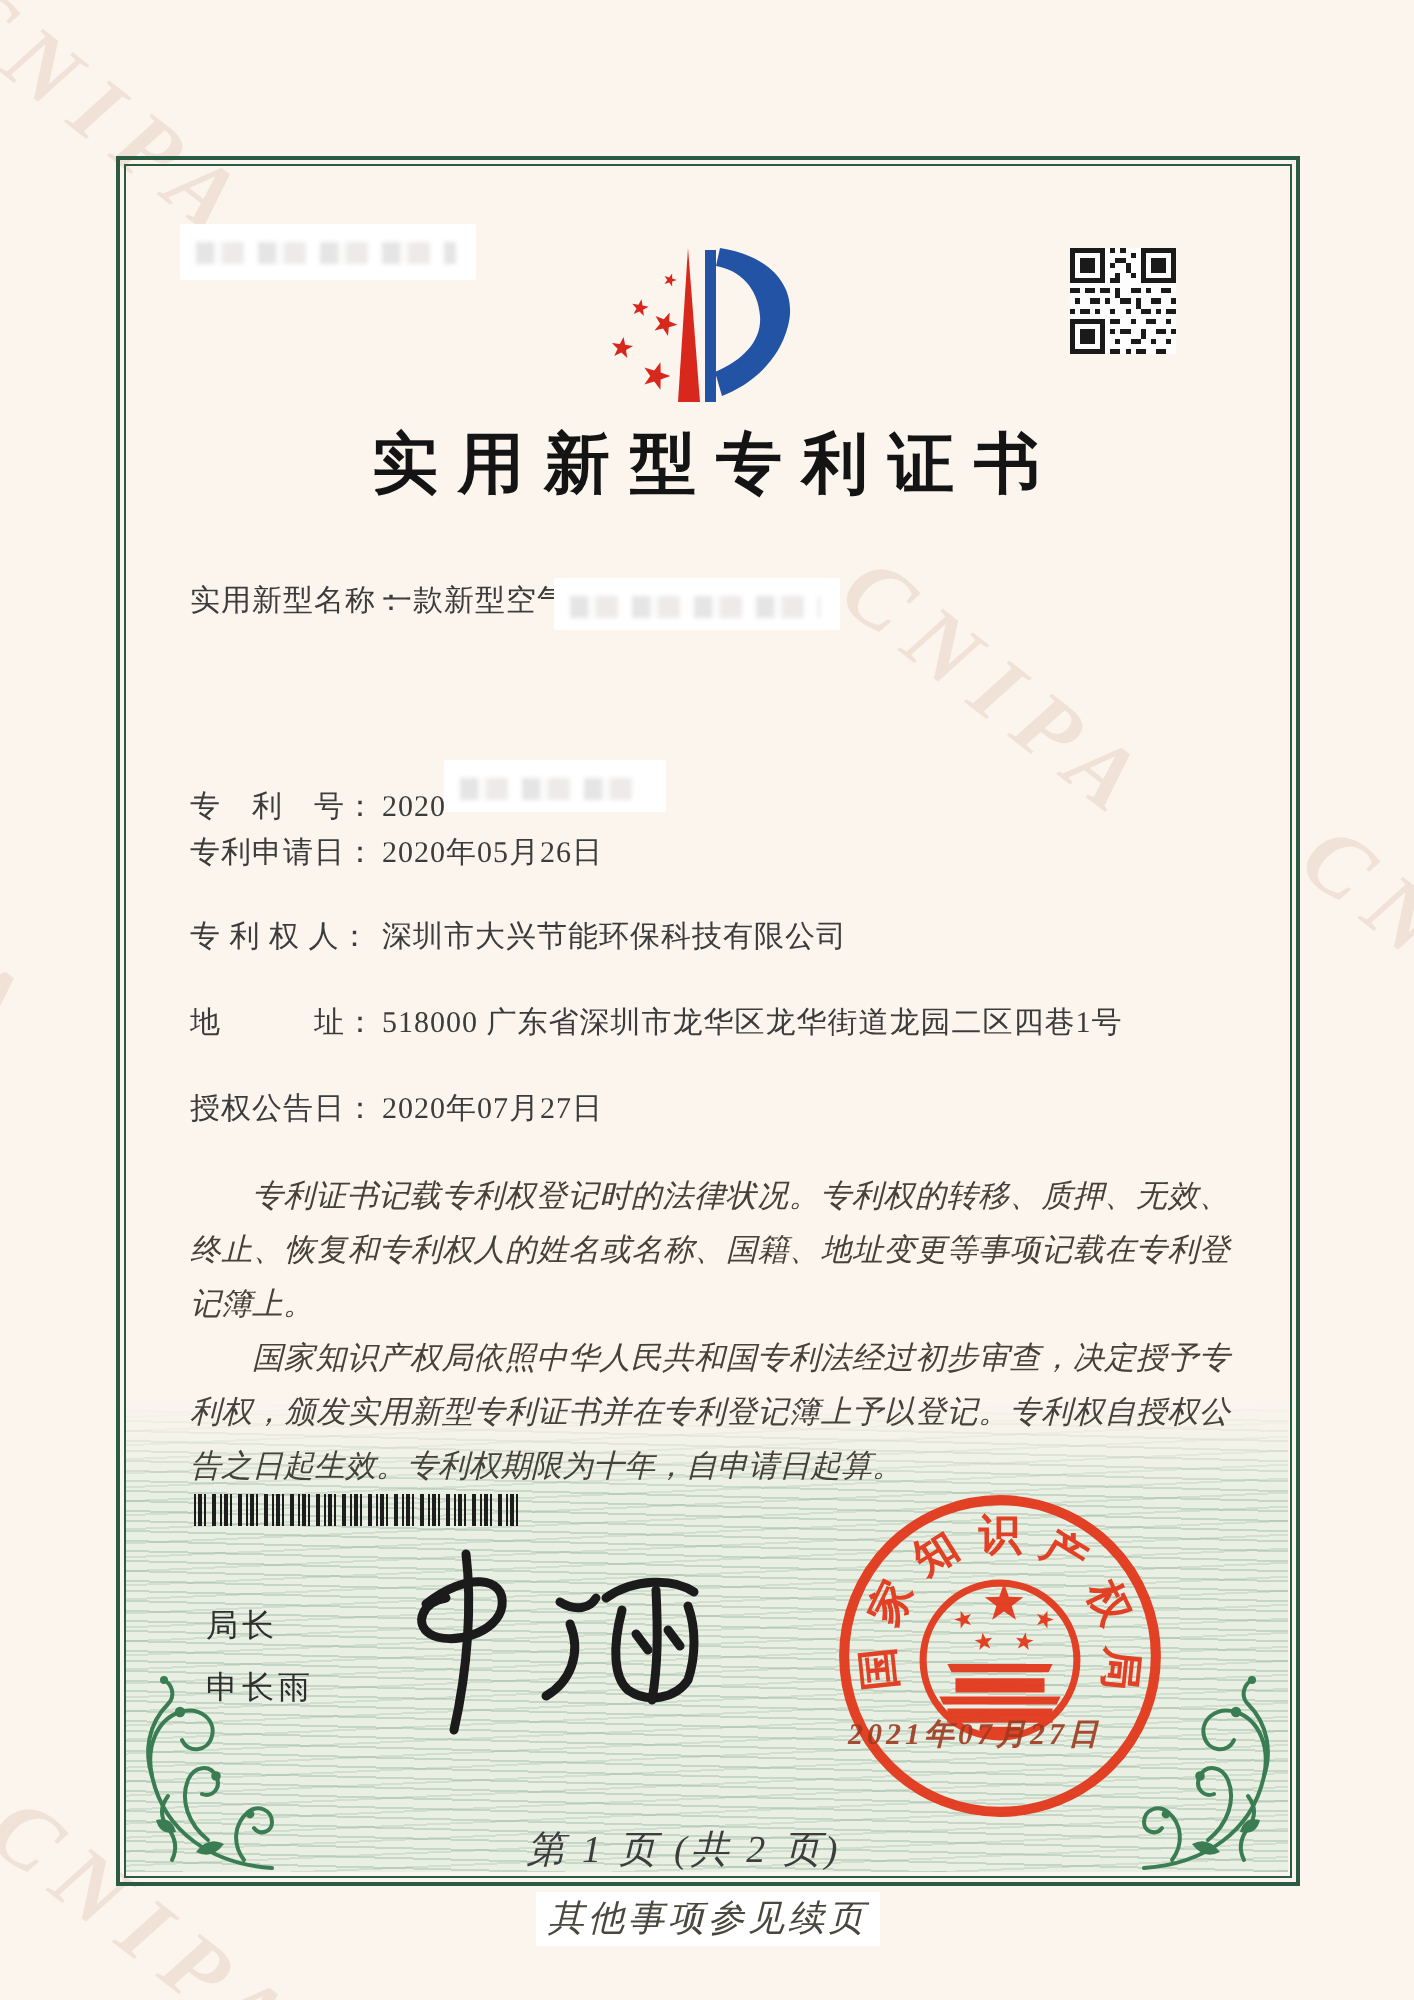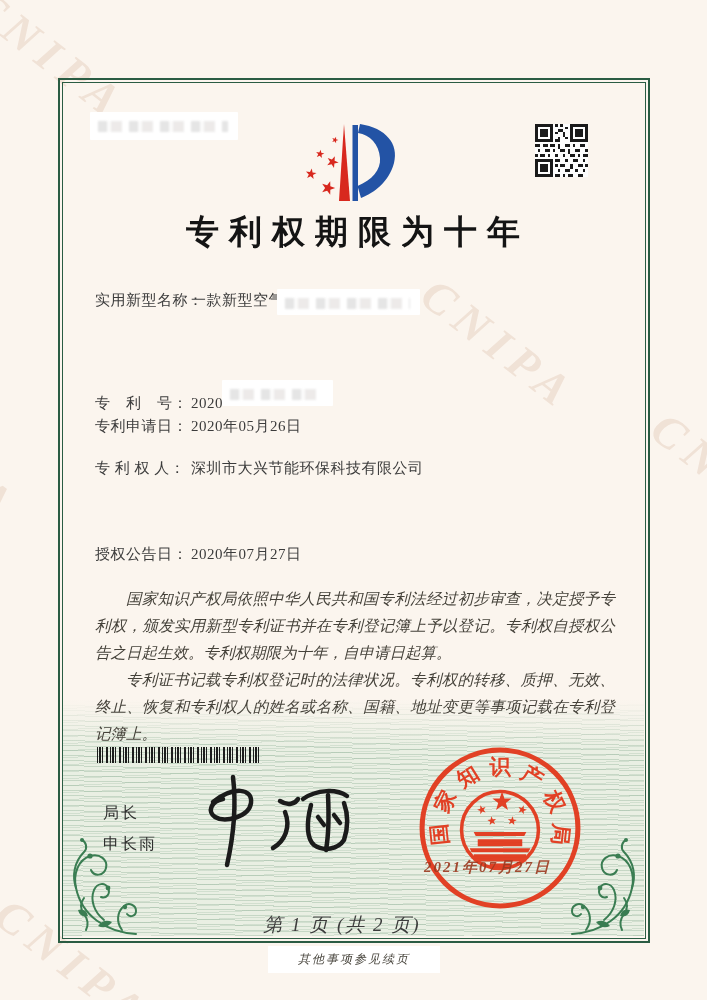--- a/index.html
+++ b/index.html
@@ -83,21 +83,21 @@
     position:absolute;left:424px;top:858px;z-index:5;white-space:nowrap;
     font-size:15px;font-weight:bold;letter-spacing:2px;color:#9c3a20;opacity:.9;font-style:italic;
   }
   .page-indicator{
     position:absolute;left:62px;top:912px;width:560px;z-index:4;text-align:center;
     font-style:italic;font-size:19px;color:#3d3d3d;letter-spacing:2px;
   }
   .cont-note{
     position:absolute;left:268px;top:946px;width:172px;height:27px;z-index:4;
     background:#ffffff;text-align:center;line-height:27px;
-    font-style:italic;font-size:12px;color:#4a473f;letter-spacing:2px;
+    font-style:italic;font-size:18px;color:#4a473f;letter-spacing:2px;
   }
   .ornament{position:absolute;z-index:4;}
   .ornament.right{transform:scaleX(-1);}
 </style>
 </head>
 <body>
 
 <div class="page">
 
   <div class="wm" style="left:-42px;top:28px;">CNIPA</div>
@@ -135,21 +135,21 @@
   <svg class="qr" viewBox="0 0 21 21" shape-rendering="crispEdges">
     <rect width="21" height="21" fill="#fdfdfd"></rect>
     <g fill="#1a1a1a">
       <path d="M0,0h7v7h-7z M14,0h7v7h-7z M0,14h7v7h-7z"></path>
       <path d="M1,1h5v5h-5z M15,1h5v5h-5z M1,15h5v5h-5z" fill="#fdfdfd"></path>
       <path d="M2,2h3v3h-3z M16,2h3v3h-3z M2,16h3v3h-3z"></path>
       <path d="M8,0h1v1h-1z M10,0h1v1h-1z M12,1h1v1h-1z M9,2h2v1h-2z M8,3h1v1h-1z M11,3h1v2h-1z M9,5h1v1h-1z M12,5h1v1h-1z M8,6h2v1h-2z M0,8h2v1h-2z M3,8h2v1h-2z M6,8h2v1h-2z M9,8h1v2h-1z M12,8h2v1h-2z M15,8h1v1h-1z M18,8h2v1h-2z M1,10h1v1h-1z M4,10h2v1h-2z M7,10h1v1h-1z M10,10h2v1h-2z M13,10h1v2h-1z M16,10h2v1h-2z M20,10h1v1h-1z M0,12h1v1h-1z M2,12h2v1h-2z M5,12h1v1h-1z M8,12h1v1h-1z M11,12h1v1h-1z M14,12h2v1h-2z M17,12h1v1h-1z M19,12h2v1h-2z M8,14h2v1h-2z M12,14h1v1h-1z M15,14h2v1h-2z M19,14h1v1h-1z M8,16h1v1h-1z M10,16h2v1h-2z M14,16h1v2h-1z M17,16h2v1h-2z M20,16h1v1h-1z M9,18h1v1h-1z M12,18h2v1h-2z M16,18h1v1h-1z M19,18h1v1h-1z M8,20h2v1h-2z M11,20h1v1h-1z M13,20h2v1h-2z M17,20h2v1h-2z"></path>
     </g>
   </svg>
 
-  <div class="cert-title">专利权期限为十年</div>
+  <div class="cert-title">实用新型专利证书</div>
 
   <div class="row" style="top:291px;">
     <span class="lbl">实用新型名称：</span><span class="val">一款新型空气能</span>
   </div>
   <div class="redact" style="left:277px;top:289px;width:143px;height:26px;">
       <div class="smudge"></div>
     </div>
 
 
   <div class="row" style="top:378px;margin-top:16px;">
@@ -160,28 +160,31 @@
     </div>
 
   <div class="row" style="top:417px;">
     <span class="lbl">专利申请日：</span><span class="val">2020年05月26日</span>
   </div>
 
   <div class="row" style="top:459px;">
     <span class="lbl">专 利 权 人：</span><span class="val">深圳市大兴节能环保科技有限公司</span>
   </div>
 
+  <div class="row" style="top:502px;">
+    <span class="lbl">地　　　址：</span><span class="val">518000  广东省深圳市龙华区龙华街道龙园二区四巷1号</span>
+  </div>
 
   <div class="row" style="top:545px;">
     <span class="lbl">授权公告日：</span><span class="val">2020年07月27日</span>
   </div>
 
   <div class="body-text">
+    <p>专利证书记载专利权登记时的法律状况。专利权的转移、质押、无效、终止、恢复和专利权人的姓名或名称、国籍、地址变更等事项记载在专利登记簿上。</p>
     <p>国家知识产权局依照中华人民共和国专利法经过初步审查，决定授予专利权，颁发实用新型专利证书并在专利登记簿上予以登记。专利权自授权公告之日起生效。专利权期限为十年，自申请日起算。</p>
-    <p>专利证书记载专利权登记时的法律状况。专利权的转移、质押、无效、终止、恢复和专利权人的姓名或名称、国籍、地址变更等事项记载在专利登记簿上。</p>
   </div>
 
   <div class="barcode"></div>
 
   <div class="signer" style="top:803px;">局长</div>
   <div class="signer" style="top:834px;">申长雨</div>
 
   <svg class="sig" width="180" height="100" viewBox="0 0 180 100">
     <g fill="none" stroke="#1b1b1b" stroke-width="4.5" stroke-linecap="round" stroke-linejoin="round">
       <path d="M28,30 C48,14 68,16 66,31 C64,45 40,51 30,45 C22,40 26,29 38,27"></path>

